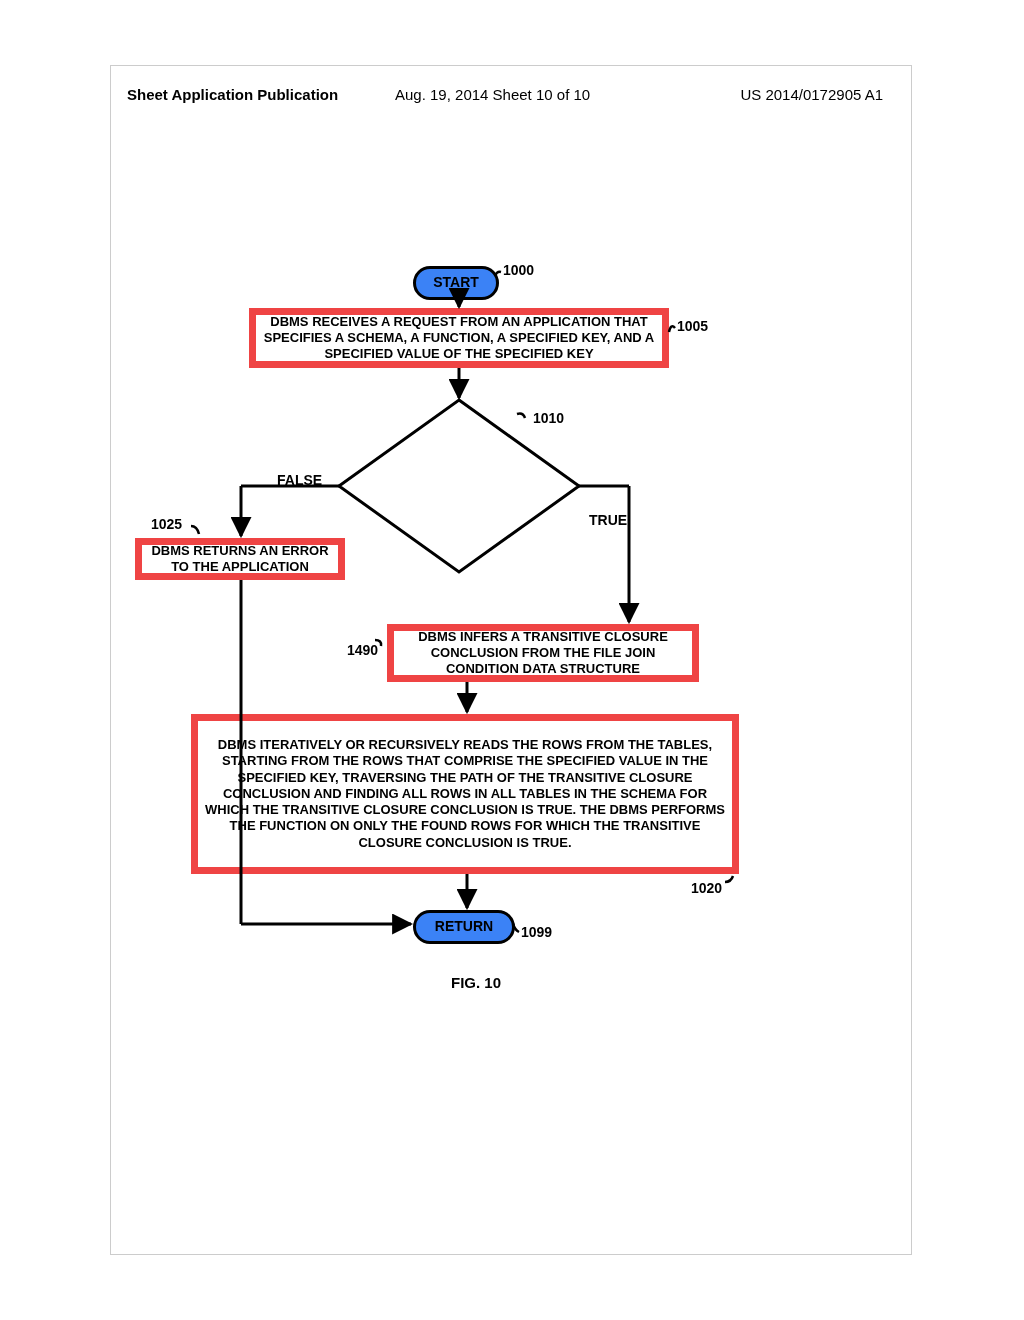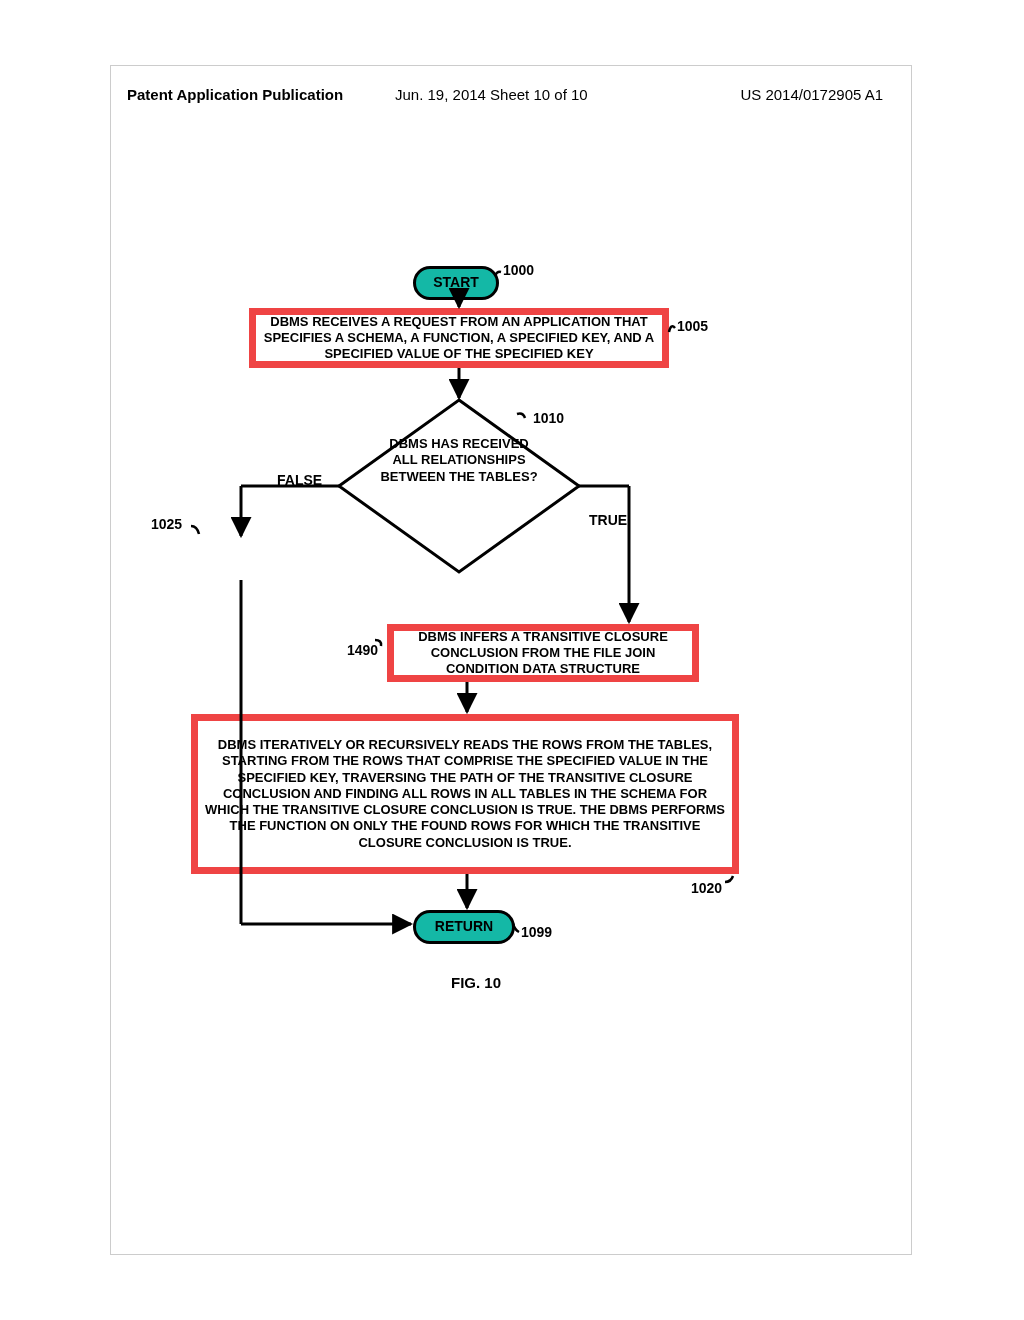--- a/index.html
+++ b/index.html
@@ -47,21 +47,21 @@
   
   .terminator {
     position: absolute;
     border: 3px solid #000;
     border-radius: 18px;
     height: 28px;
     line-height: 26px;
     text-align: center;
     font-weight: bold;
     font-size: 14px;
-    background: #14b8a6;
+    background: #3b82f6;
   }
   .box {
     position: absolute;
     border: 7px solid #ef4444;
     background: #fff;
     display: flex;
     align-items: center;
     justify-content: center;
     text-align: center;
     font-weight: bold;
@@ -88,46 +88,46 @@
     height: 1188px;
     pointer-events: none;
   }
 </style>
 </head>
 <body>
 
 <div class="page">
 
   <div class="hdr">
-    <span class="hdr-left">Patent Application Publication</span>
-    <span class="hdr-mid">Jun. 19, 2014  Sheet 10 of 10</span>
+    <span class="hdr-left">Sheet Application Publication</span>
+    <span class="hdr-mid">Aug. 19, 2014  Sheet 10 of 10</span>
     <span class="hdr-right">US 2014/0172905 A1</span>
   </div>
 
   <div class="terminator" style="left:302px; top:200px; width:80px;">START</div>
   <div class="ref" style="left:392px; top:196px;">1000</div>
   <svg class="flow">
     <path d="M390 206 q-4 -1 -6 4" fill="none" stroke="#000" stroke-width="2.5"></path>
   </svg>
 
   <div class="box" style="left:138px; top:242px; width:420px; height:60px;">DBMS RECEIVES A REQUEST FROM AN APPLICATION THAT SPECIFIES A SCHEMA, A FUNCTION, A SPECIFIED KEY, AND A SPECIFIED VALUE OF THE SPECIFIED KEY</div>
   <div class="ref" style="left:566px; top:252px;">1005</div>
   <svg class="flow">
     <path d="M564 262 q-4 -5 -6 4" fill="none" stroke="#000" stroke-width="2.5"></path>
   </svg>
 
   <svg class="flow">
     <polygon points="348,334 468,420 348,506 228,420" fill="#fff" stroke="#000" stroke-width="3"></polygon>
   </svg>
-  <div style="position:absolute; left:268px; top:370px; width:160px; text-align:center; font-weight:bold; font-size:13px; line-height:1.25;">DBMS HAS RECEIVED ALL RELATIONSHIPS BETWEEN THE TABLES?</div>
   <div class="ref" style="left:422px; top:344px;">1010</div>
   <svg class="flow">
     <path d="M414 352 q-2 -6 -8 -4" fill="none" stroke="#000" stroke-width="2.5"></path>
   </svg>
 
+  <div class="box" style="left:24px; top:472px; width:210px; height:42px;">DBMS RETURNS AN ERROR TO THE APPLICATION</div>
   <div class="ref" style="left:40px; top:450px;">1025</div>
   <svg class="flow">
     <path d="M80 460 q6 0 8 8" fill="none" stroke="#000" stroke-width="2.5"></path>
   </svg>
 
   <div class="box" style="left:276px; top:558px; width:312px; height:58px;">DBMS INFERS A TRANSITIVE CLOSURE CONCLUSION FROM THE FILE JOIN CONDITION DATA STRUCTURE</div>
   <div class="ref" style="left:236px; top:576px;">1490</div>
   <svg class="flow">
     <path d="M270 580 q1 -6 -6 -6" fill="none" stroke="#000" stroke-width="2.5"></path>
   </svg>

